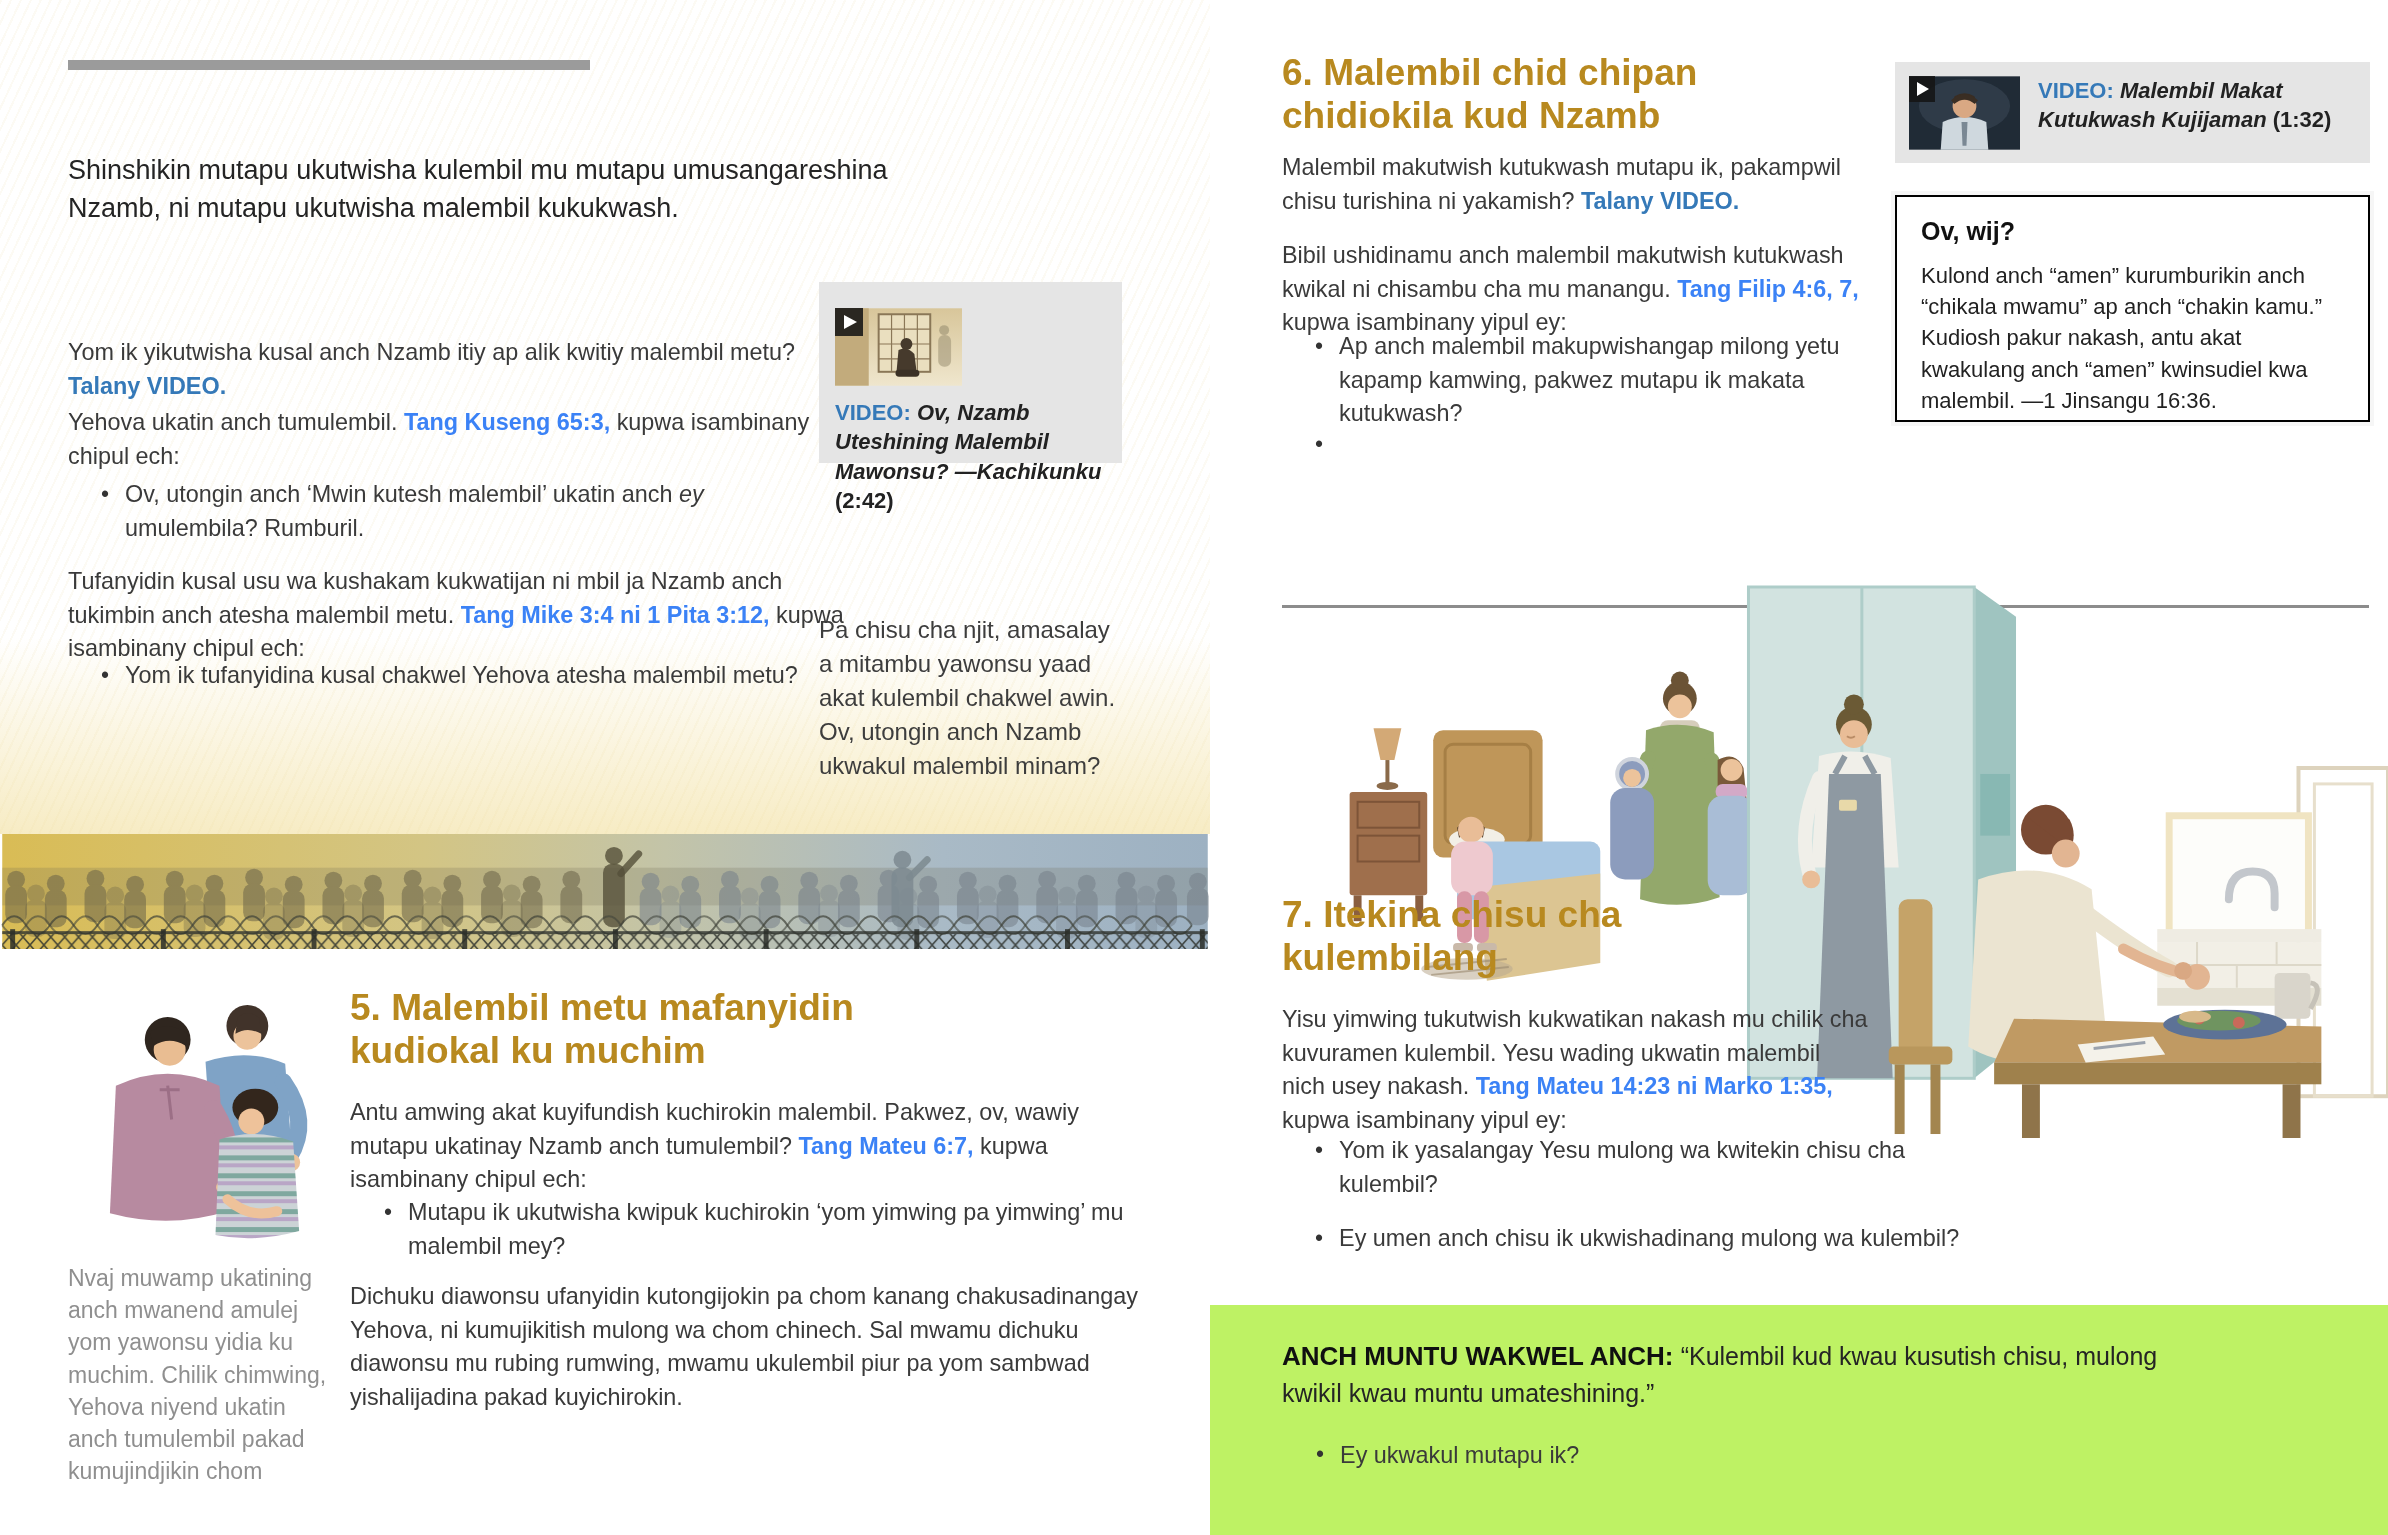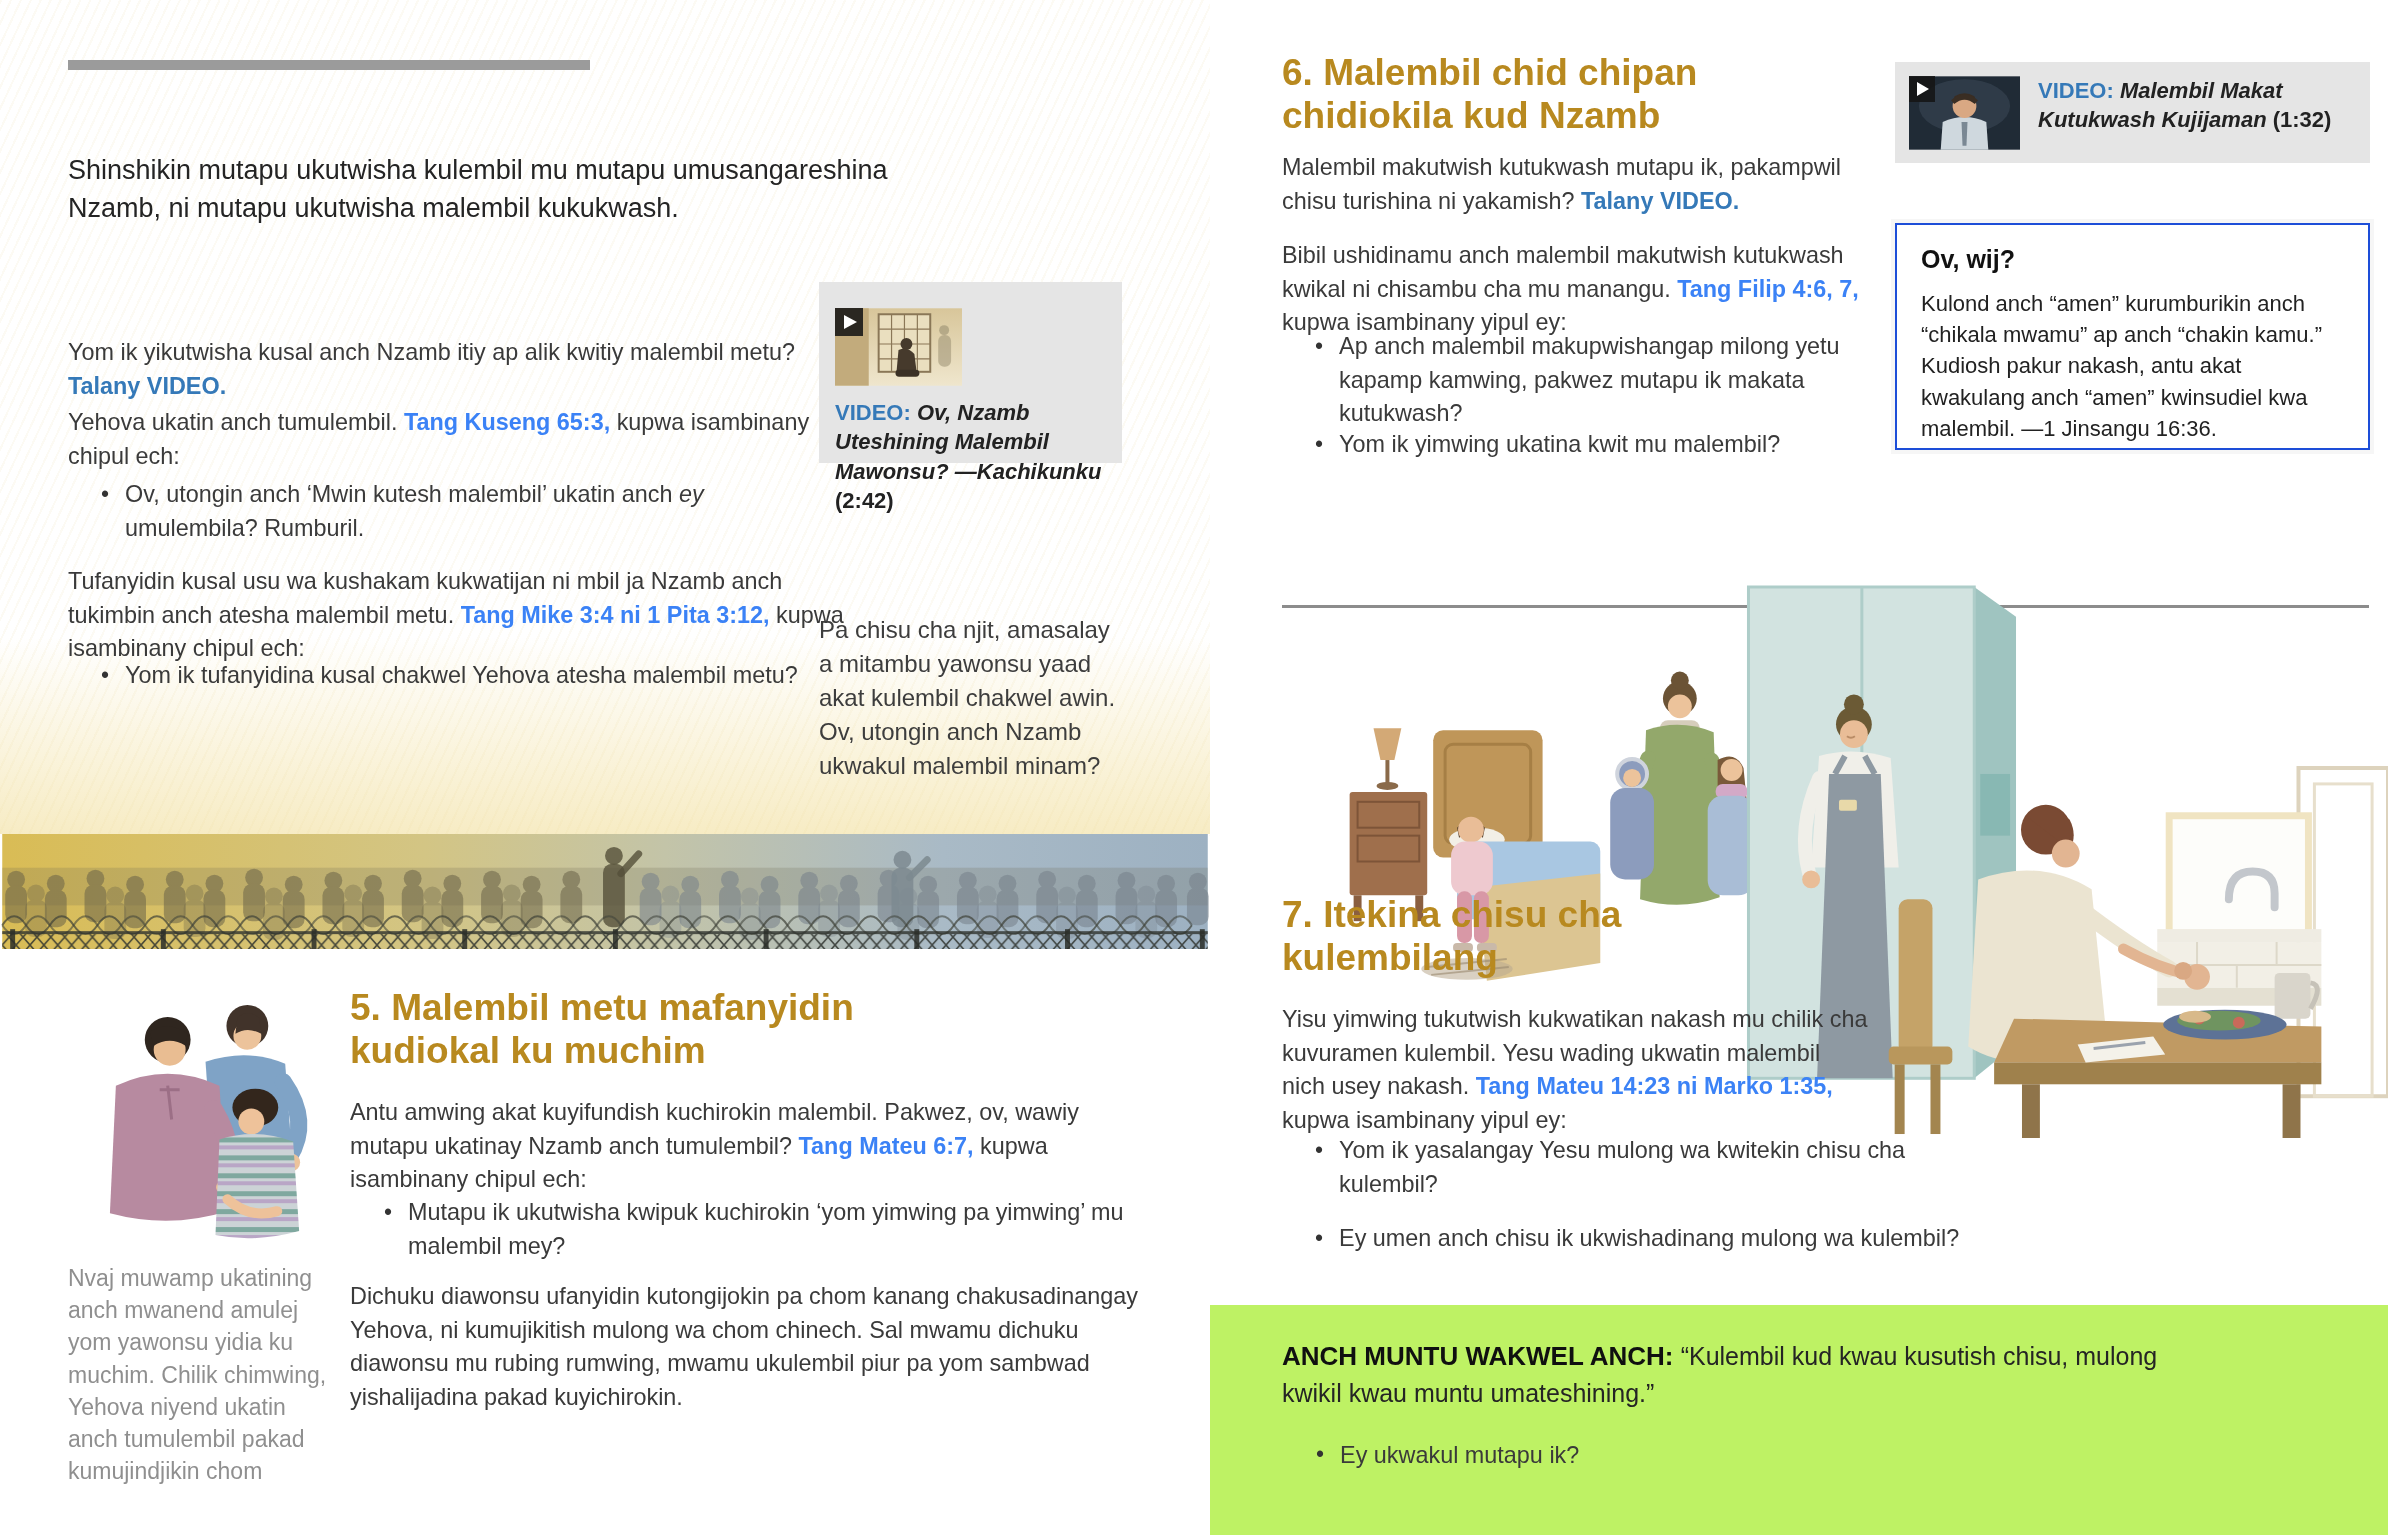--- a/index.html
+++ b/index.html
@@ -19,21 +19,21 @@
   .em{font-style:italic;}
   .bullet{display:flex;align-items:flex-start;}
   .dot{font-size:23px;line-height:1.44;margin-right:16px;color:#333;}
   .vbox{background:#e5e5e5;}
   .vcap{font-size:22px;line-height:1.34;color:#17222e;margin:0;}
   .vcap .vlabel{color:#3579b8;font-weight:700;}
   .vcap .vtitle{font-style:italic;font-weight:700;color:#222;}
   .vcap .vdur{font-weight:700;color:#222;}
   .sidenote{font-size:24px;line-height:1.42;color:#3d3d3d;margin:0;}
   .graycap{font-size:23px;line-height:1.4;color:#8f8f8f;margin:0;}
-  .ovwij{background:#fff;border:2px solid #1d4ed8;box-shadow:0 0 0 4px rgba(230,230,230,.35);margin-top:28px;}
+  .ovwij{background:#fff;border:2px solid #000000;box-shadow:0 0 0 4px rgba(230,230,230,.35);}
   .ovwij h3{font-size:25px;margin:0 0 14px 0;color:#111;}
   .ovwij p{font-size:22px;line-height:1.42;color:#222;margin:0;}
   .rule{background:#8c8c8c;}
   .review{background:#bef264;}
   .review .lead{font-weight:700;color:#101010;font-size:26px;}
   .review .quote{font-size:25px;color:#242424;}
   .review p{margin:0;line-height:1.48;}
   svg{display:block;}
 </style>
 </head>
@@ -270,21 +270,20 @@
   <p class="abs body" style="left:1282px;top:151px;width:582px;"><span>Malembil makutwish kutukwash mutapu ik, pakampwil chisu turishina ni yakamish? </span><span class="link">Talany VIDEO.</span></p>
 
   <p class="abs body" style="left:1282px;top:239px;width:592px;"><span>Bibil ushidinamu anch malembil makutwish kutukwash kwikal ni chisambu cha mu manangu. </span><span class="ref">Tang Filip 4:6, 7,</span><span> kupwa isambinany yipul ey:</span></p>
 
   <div class="abs bullet" style="left:1315px;top:330px;width:557px;">
     <span class="dot">•</span>
     <p class="body">Ap anch malembil makupwishangap milong yetu kapamp kamwing, pakwez mutapu ik makata kutukwash?</p>
   </div>
   <div class="abs bullet" style="left:1315px;top:428px;width:557px;">
     <span class="dot">•</span>
-    <p class="body">Yom ik yimwing ukatina kwit mu malembil?</p>
   </div>
 
   <div class="abs rule" style="left:1282px;top:605px;width:1087px;height:3px;"></div>
 
   <div class="abs" style="left:1282px;top:579px;width:1106px;height:565px;pointer-events:none;">
     <svg width="1106" height="565" viewBox="0 0 1112 568">
 
       <g>
         <polygon points="92,150 120,150 113,182 99,182" fill="#d3a976"></polygon>
         <rect x="104" y="182" width="4" height="24" fill="#8a6a4a"></rect>

